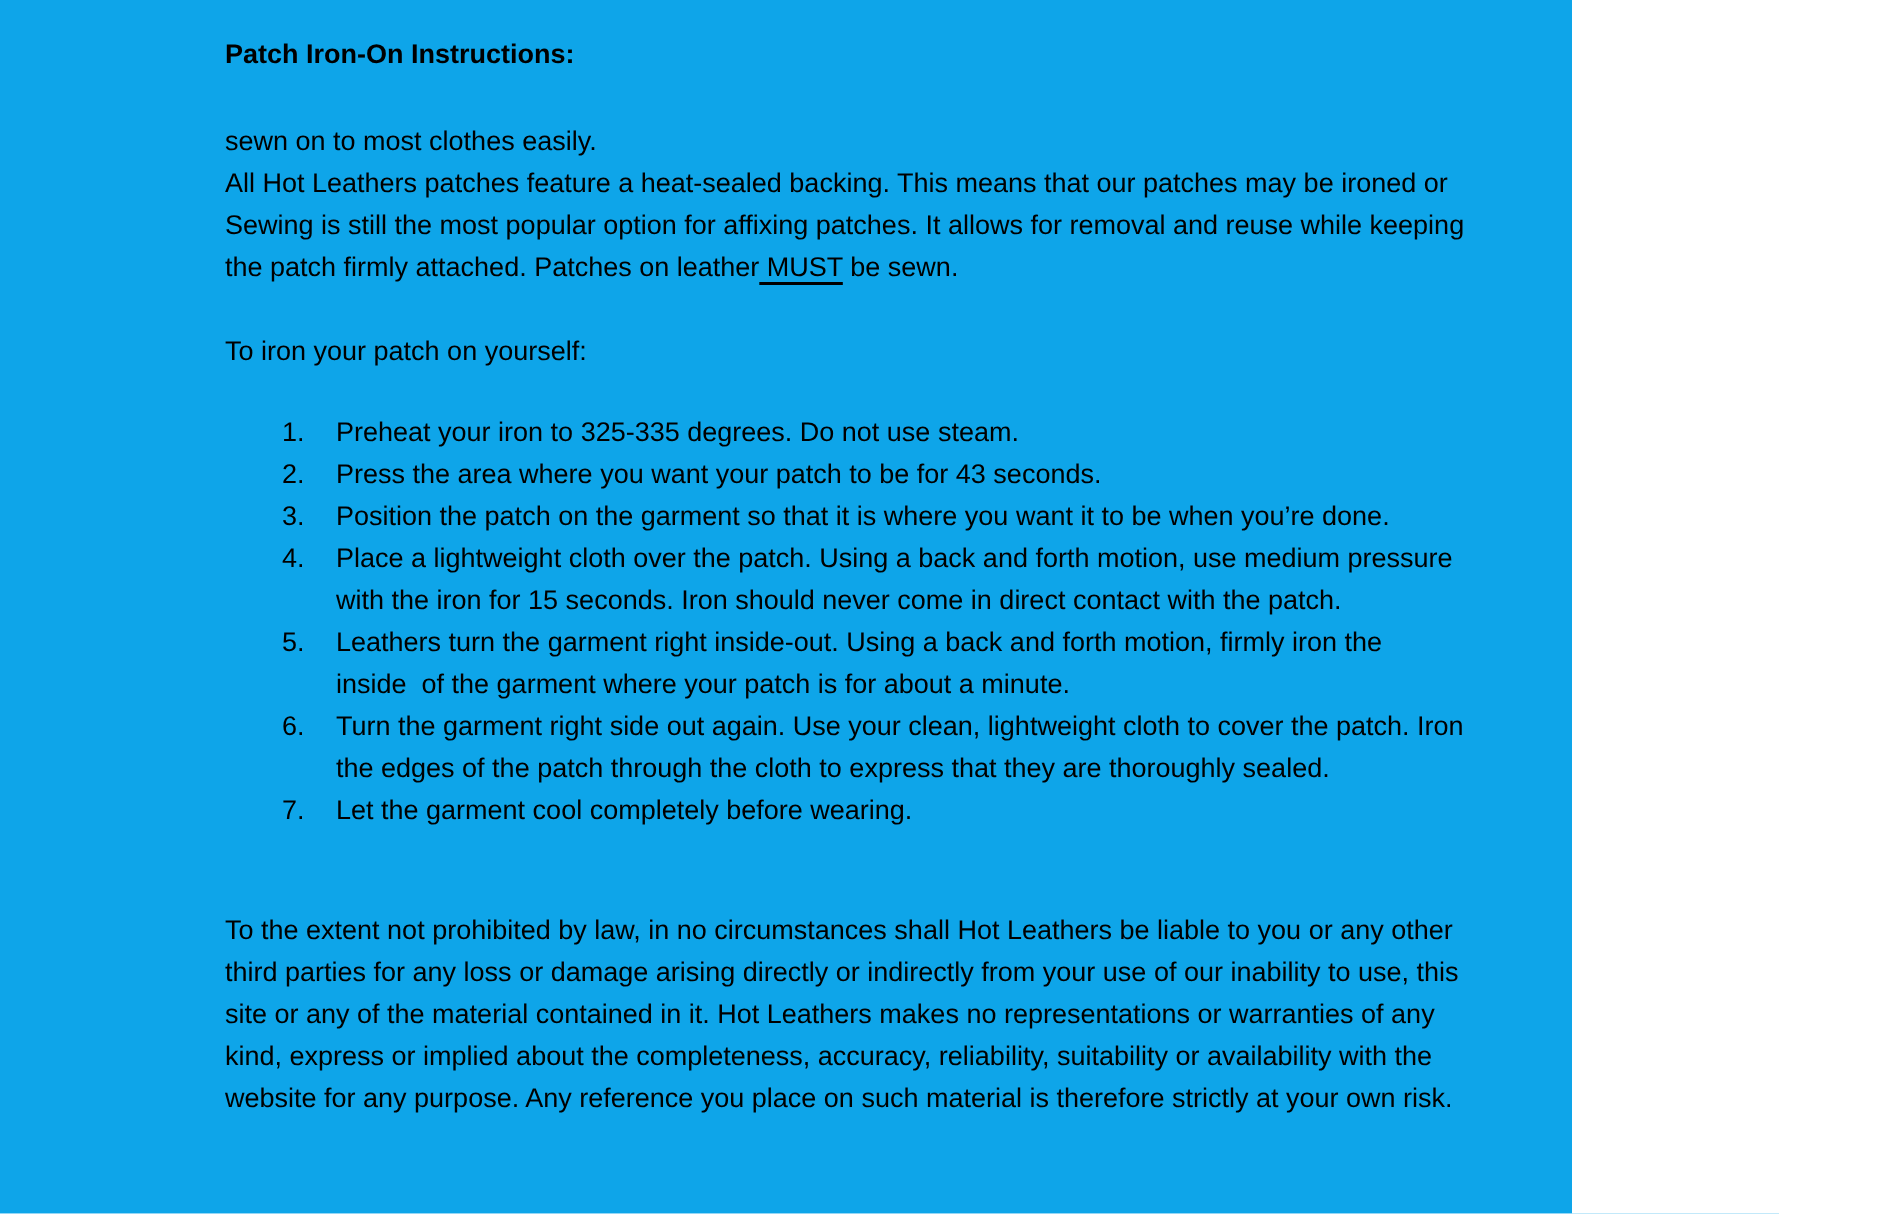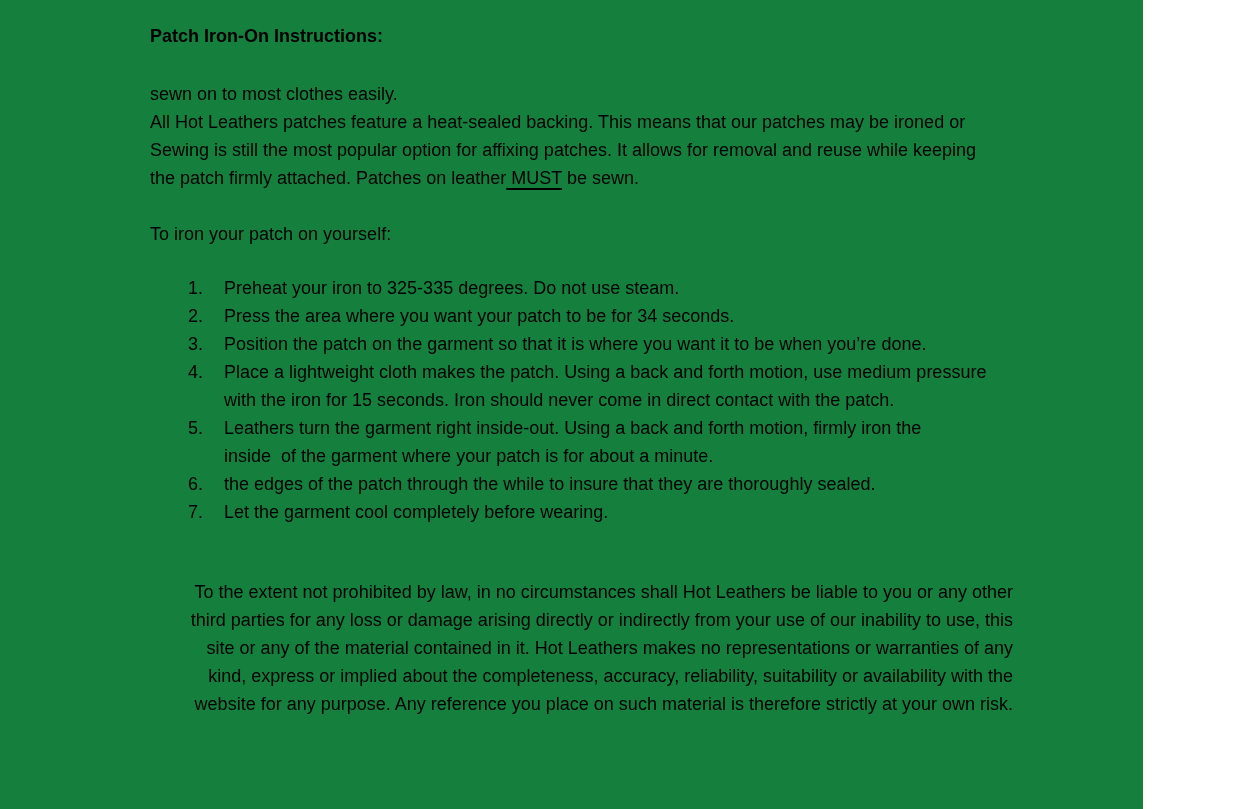--- a/index.html
+++ b/index.html
@@ -9,24 +9,24 @@
     background: #ffffff;
   }
   body {
     width: 1260px;
     height: 809px;
     overflow: hidden;
     font-family: "Liberation Sans", sans-serif;
     color: #000000;
   }
   .page {
-    width: 1143px;
+    width: 1048px;
     height: 809px;
     padding: 22px 130px 0 150px;
-    background: #15803d;
+    background: #0ea5e9;
   }
   .title {
     font-size: 18px;
     font-weight: 700;
     line-height: 28px;
     margin: 0 0 30px 0;
   }
   .para { margin: 0 0 28px 0; }
   .line {
     font-size: 18px;
@@ -77,47 +77,48 @@
   <div class="steps">
       <div class="step">
         <span class="num">1.</span>
         <div class="step-lines">
           <div class="line">Preheat your iron to 325-335 degrees. Do not use steam.</div>
         </div>
       </div>
       <div class="step">
         <span class="num">2.</span>
         <div class="step-lines">
-          <div class="line">Press the area where you want your patch to be for 34 seconds.</div>
+          <div class="line">Press the area where you want your patch to be for 43 seconds.</div>
         </div>
       </div>
       <div class="step">
         <span class="num">3.</span>
         <div class="step-lines">
           <div class="line">Position the patch on the garment so that it is where you want it to be when you’re done.</div>
         </div>
       </div>
       <div class="step">
         <span class="num">4.</span>
         <div class="step-lines">
-          <div class="line">Place a lightweight cloth makes the patch. Using a back and forth motion, use medium pressure</div>
+          <div class="line">Place a lightweight cloth over the patch. Using a back and forth motion, use medium pressure</div>
           <div class="line">with the iron for 15 seconds. Iron should never come in direct contact with the patch.</div>
         </div>
       </div>
       <div class="step">
         <span class="num">5.</span>
         <div class="step-lines">
           <div class="line">Leathers turn the garment right inside-out. Using a back and forth motion, firmly iron the</div>
           <div class="line">inside  of the garment where your patch is for about a minute.</div>
         </div>
       </div>
       <div class="step">
         <span class="num">6.</span>
         <div class="step-lines">
-          <div class="line">the edges of the patch through the while to insure that they are thoroughly sealed.</div>
+          <div class="line">Turn the garment right side out again. Use your clean, lightweight cloth to cover the patch. Iron</div>
+          <div class="line">the edges of the patch through the cloth to express that they are thoroughly sealed.</div>
         </div>
       </div>
       <div class="step">
         <span class="num">7.</span>
         <div class="step-lines">
           <div class="line">Let the garment cool completely before wearing.</div>
         </div>
       </div>
     </div>
 

